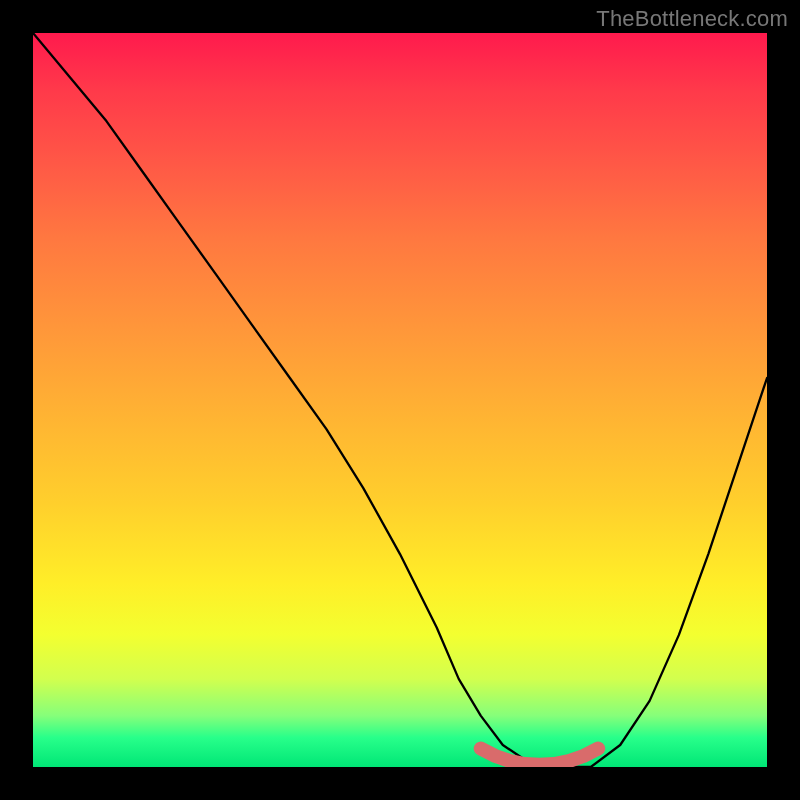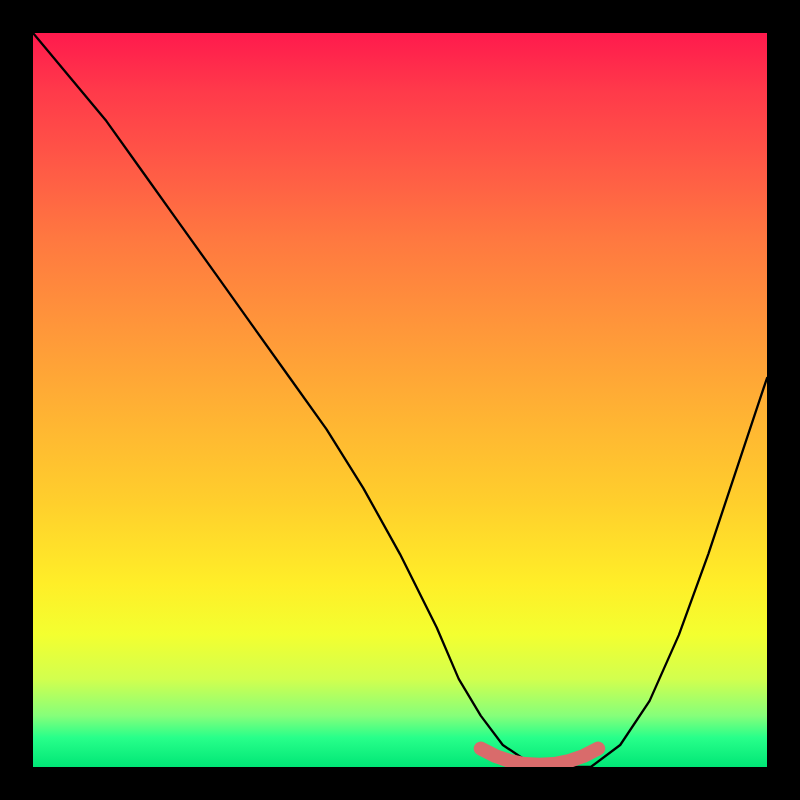--- a/index.html
+++ b/index.html
@@ -58,20 +58,21 @@
     font-size: 22px;
     letter-spacing: 0.2px;
     user-select: none;
   }
 </style>
 </head>
 <body>
 
 <div class="frame">
 
+  <div class="watermark">TheBottleneck.com</div>
 
   <div class="plot">
     <svg class="curve" viewBox="0 0 734 734" preserveAspectRatio="none">
       <path fill="none" stroke="#000" stroke-width="2.3" stroke-linecap="round" stroke-linejoin="round" d="M0.0 0.0 L36.7 44.0 L73.4 88.1 L110.1 139.5 L146.8 190.8 L183.5 242.2 L220.2 293.6 L256.9 345.0 L293.6 396.4 L330.3 455.1 L367.0 521.1 L403.7 594.5 L425.7 645.9 L447.7 682.6 L469.8 712.0 L491.8 726.7 L513.8 734.0 L535.8 734.0 L557.8 734.0 L587.2 712.0 L616.6 667.9 L645.9 601.9 L675.3 521.1 L704.6 433.1 L734.0 345.0"></path>
       <path fill="none" stroke="#d96b6b" stroke-width="14" stroke-linecap="round" stroke-linejoin="round" d="M447.7 715.6 L462.4 723.0 L477.1 728.1 L491.8 731.1 L506.5 731.8 L521.1 731.1 L535.8 728.1 L550.5 723.0 L565.2 715.6"></path>
     </svg>
   </div>
 
 </div>
 

